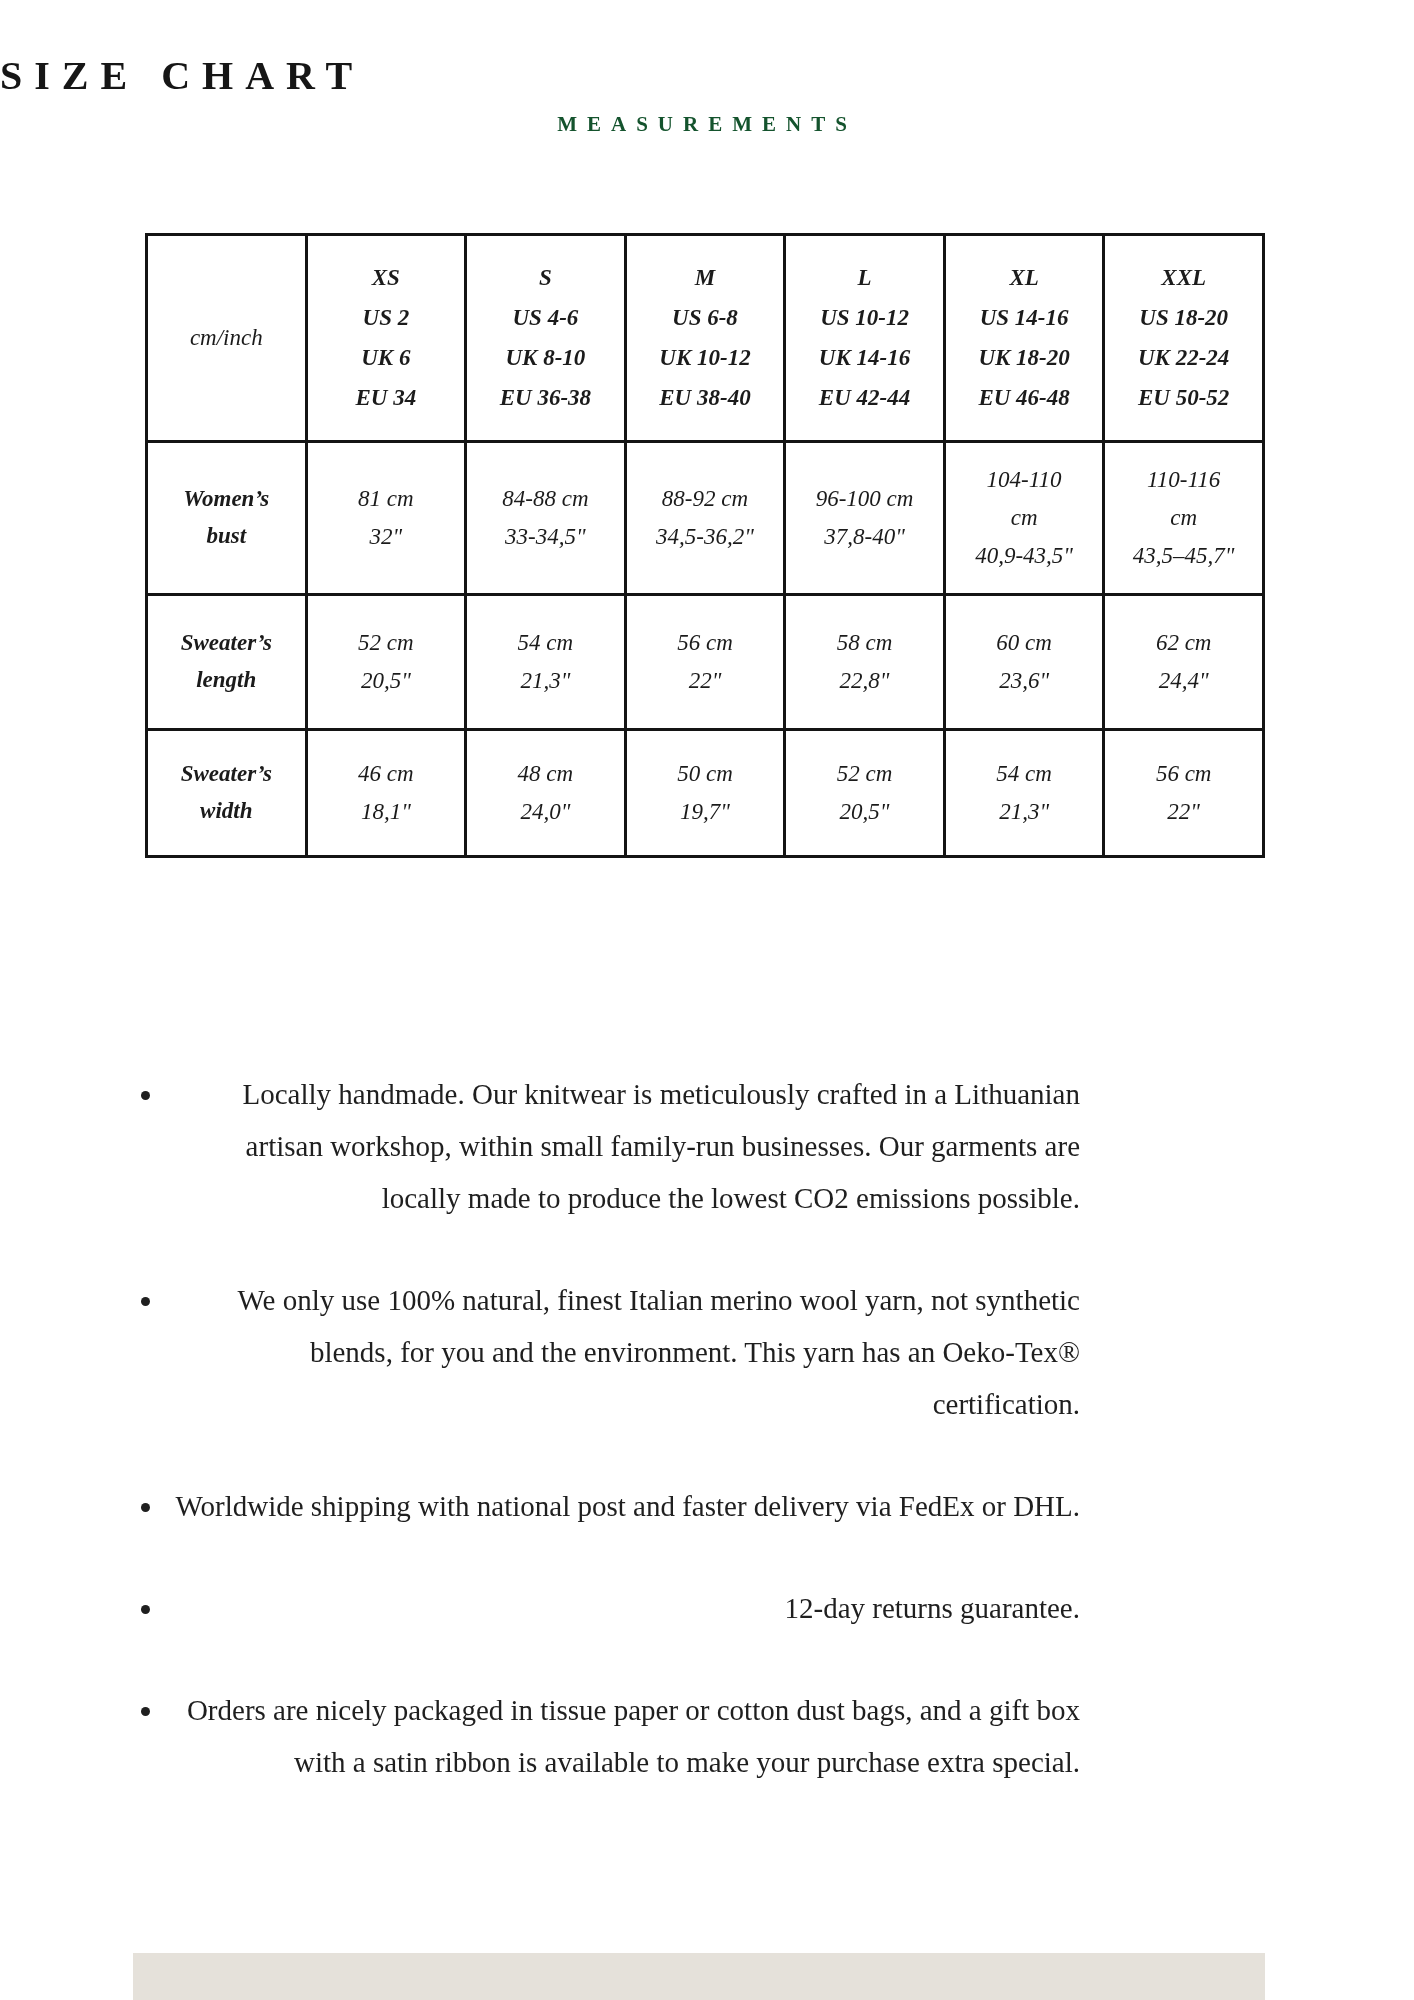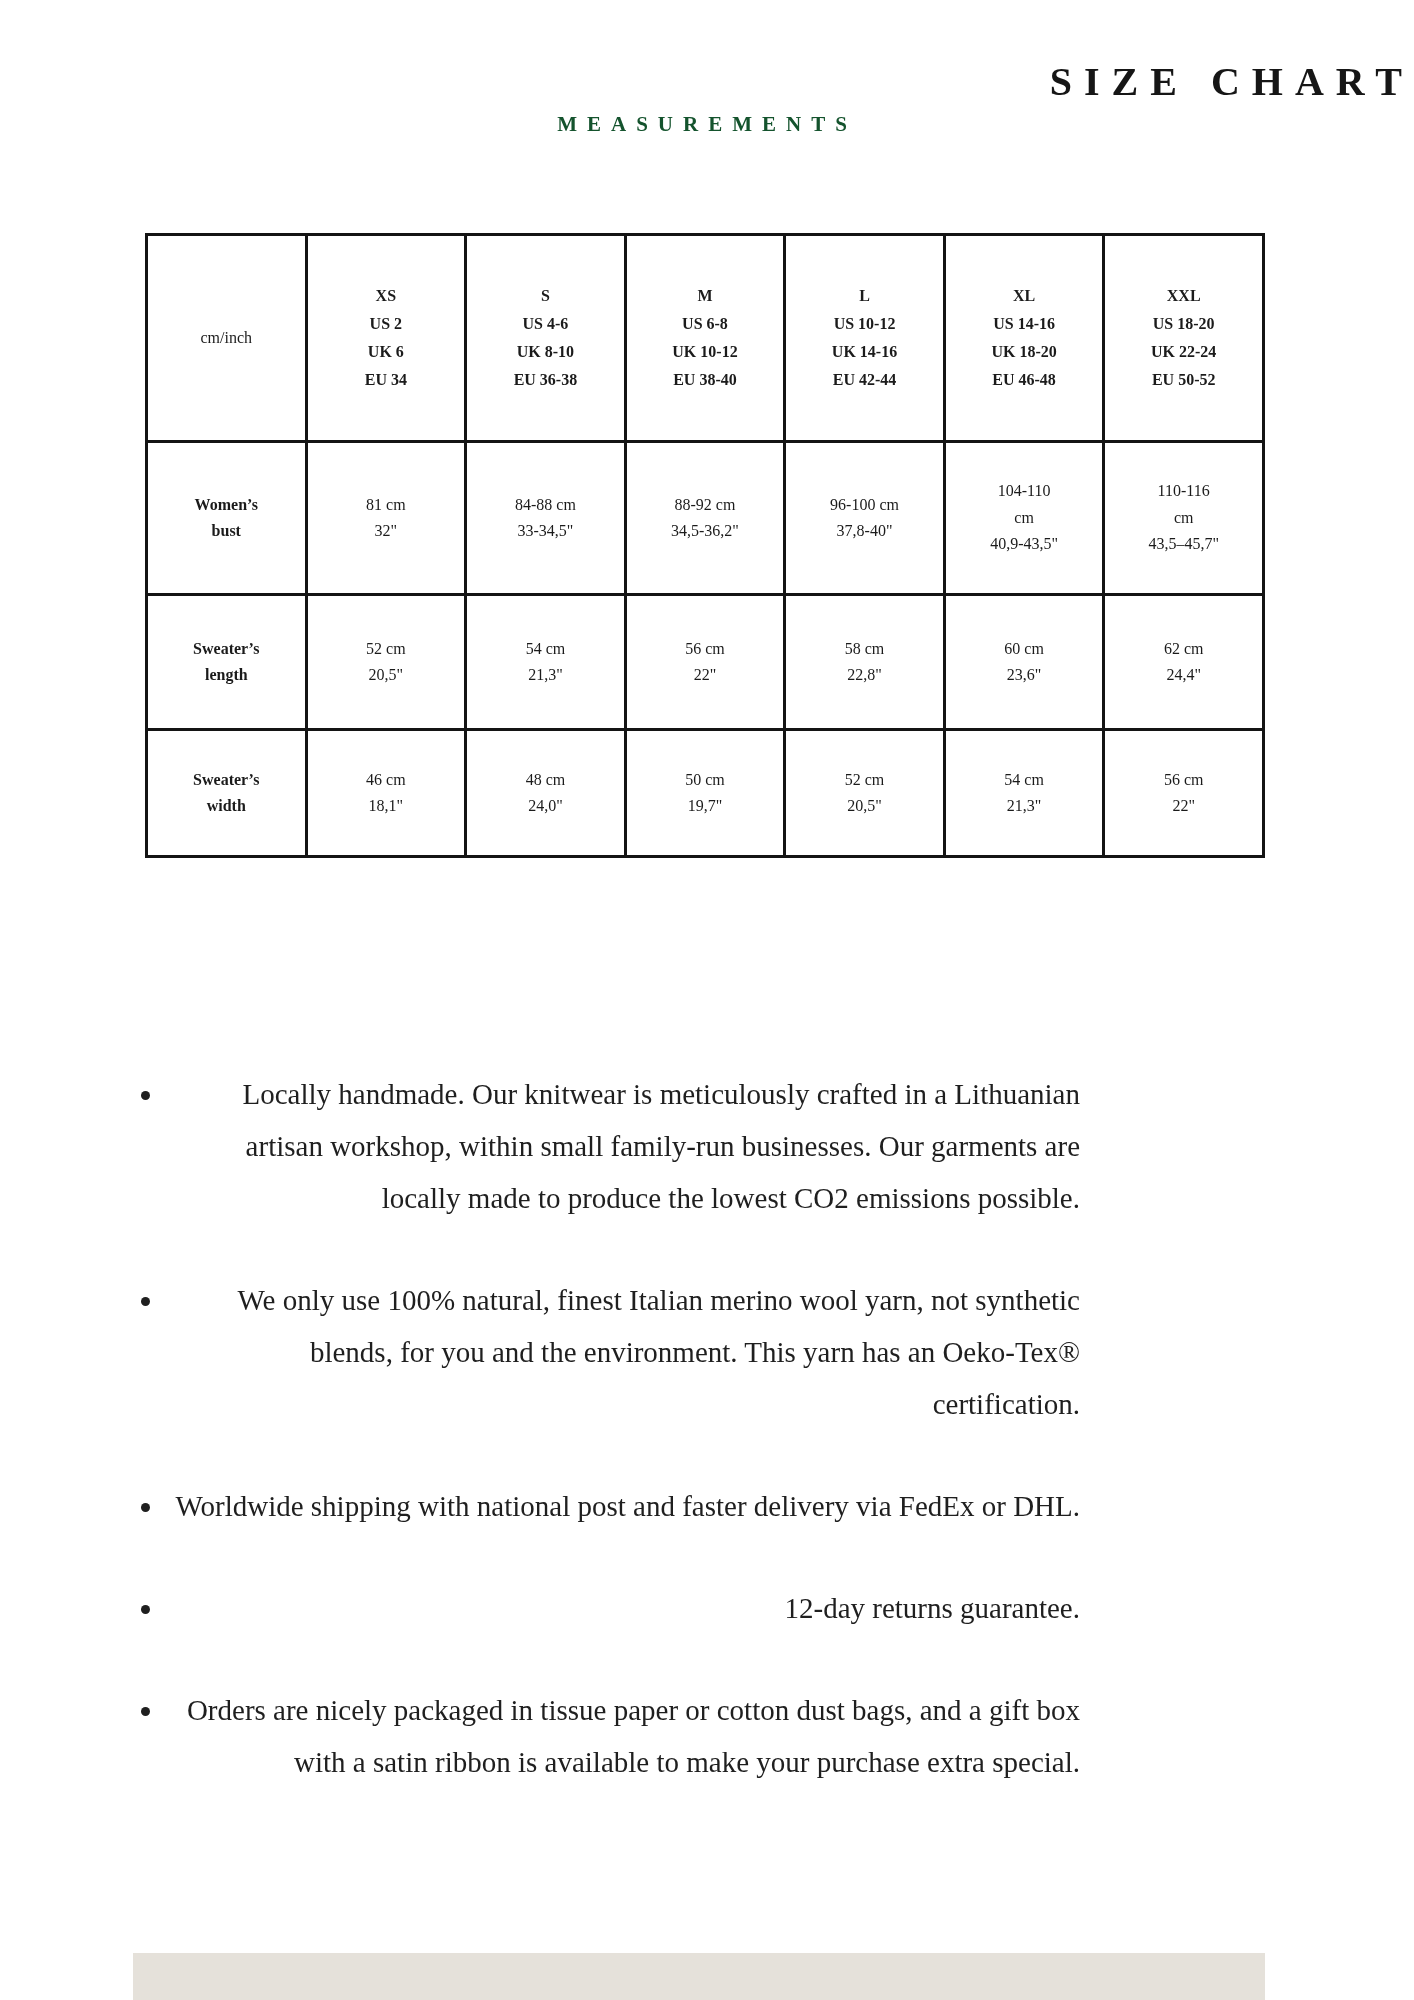--- a/index.html
+++ b/index.html
@@ -5,22 +5,22 @@
   html,body{margin:0;padding:0;background:#ffffff;}
   .page{
     position:relative;
     width:1414px;height:2000px;
     background:#ffffff;
     font-family:"Liberation Serif","DejaVu Serif",serif;
     color:#1b1b1b;
     overflow:hidden;
   }
   .doc-title{
-    position:absolute;top:58px;left:0;width:100%;
-    text-align:right;
+    position:absolute;top:52px;left:0;width:100%;
+    text-align:left;
     font-size:40px;font-weight:600;
     letter-spacing:12px;
     color:#161616;
   }
   .doc-subtitle{
     position:absolute;top:112px;left:0;width:100%;
     text-align:center;
     font-size:21px;font-weight:700;
     letter-spacing:10px;
     color:#14532d;
@@ -29,22 +29,23 @@
     position:absolute;left:145px;top:233px;
     width:1120px;
     border-collapse:collapse;
     table-layout:fixed;
   }
   table.size-table td{
     border:3px solid #141414;
     text-align:center;
     vertical-align:middle;
     white-space:pre-line;
-    font-size:16px;
+    font-size:23px;
     padding:16px 6px;
+    font-style:italic;
   }
   tr.hdr-row{height:207px;}
   tr.row-bust{height:153px;}
   tr.row-length{height:135px;}
   tr.row-width{height:127px;}
   td.corner{font-weight:400;padding-top:48px;line-height:1.4;}
   td.size-h{font-weight:700;line-height:1.75;}
   td.row-label{font-weight:700;line-height:1.6;}
   td.val{font-weight:400;line-height:1.65;}
   .reasons-heading{

